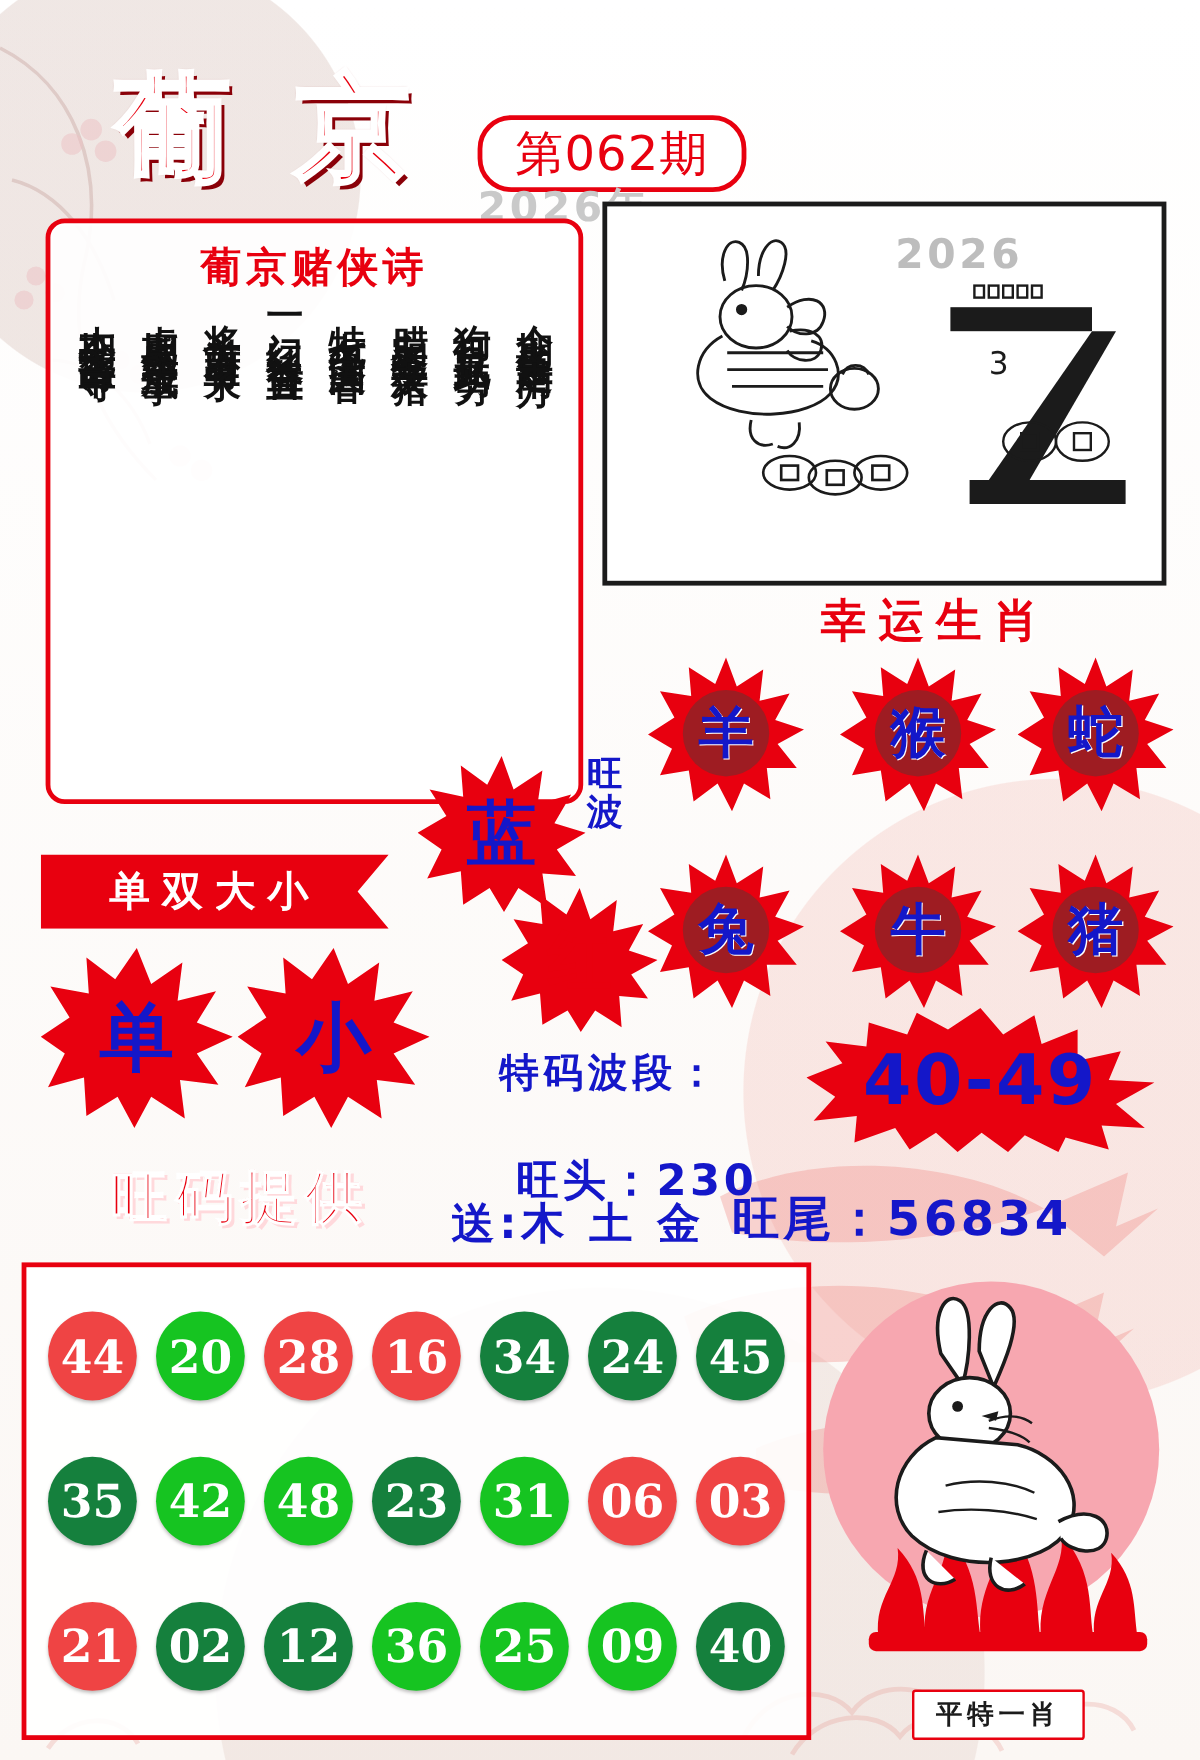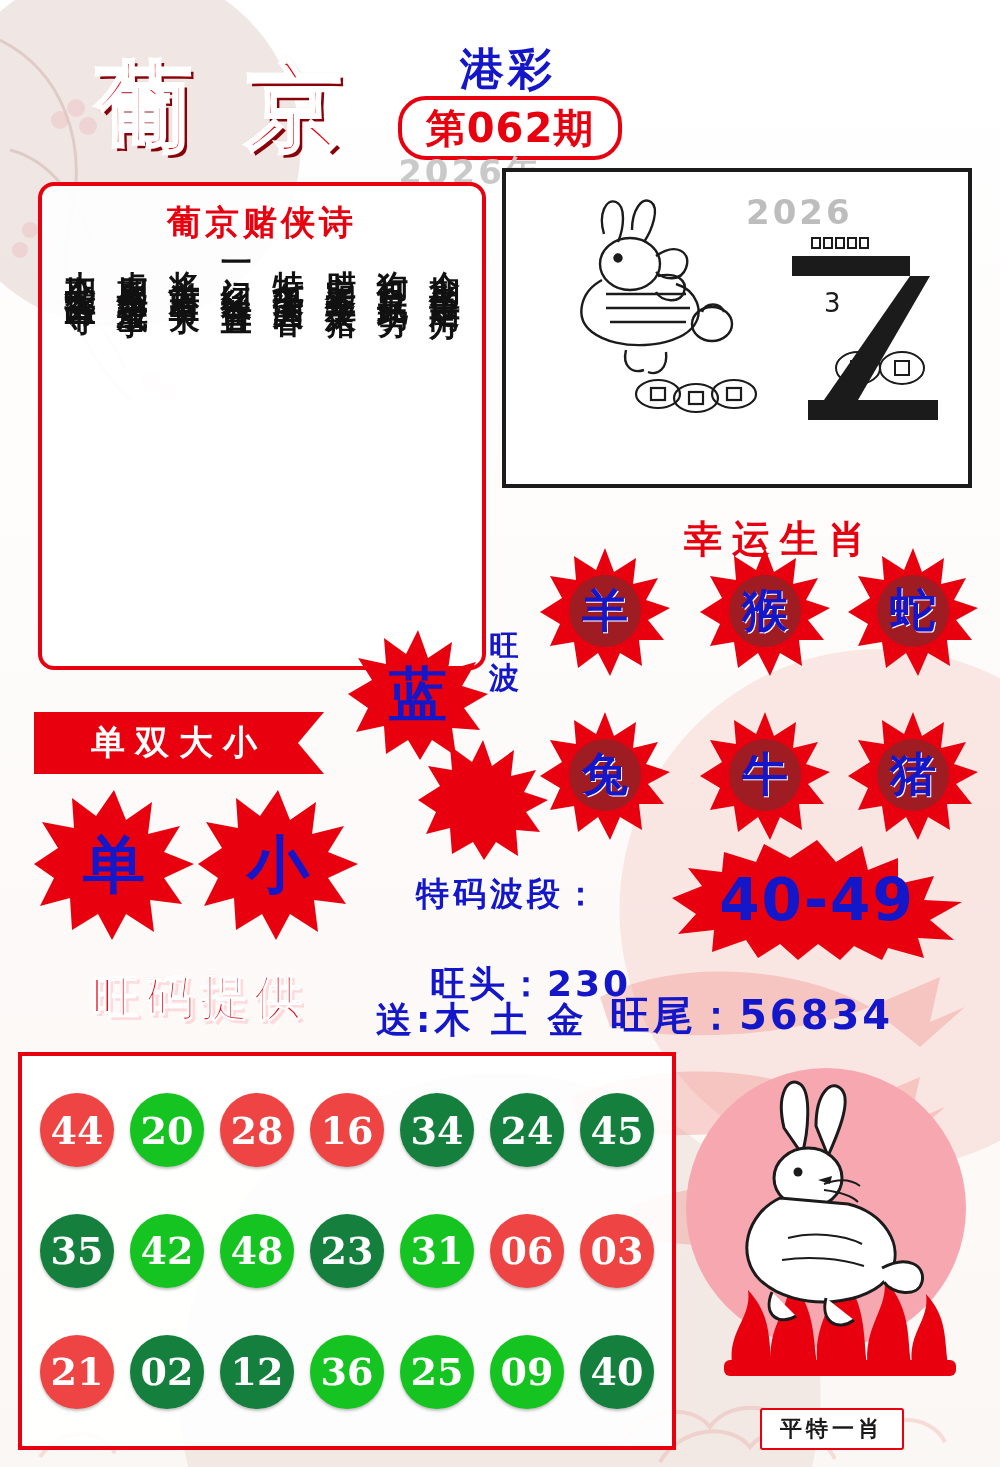--- a/index.html
+++ b/index.html
@@ -37,21 +37,21 @@
   .title-right{left:616px;}
   .gangcai{
     position:absolute;left:428px;top:22px;width:160px;text-align:center;
     font-size:44px;font-weight:bold;color:#1417c9;letter-spacing:4px;
     text-shadow:2px 2px 0 #fff;
   }
   .issue{
     position:absolute;left:398px;top:78px;width:216px;height:56px;
     border:4px solid #e8000f;border-radius:28px;background:#fff;
     display:flex;align-items:center;justify-content:center;
-    font-size:40px;font-weight:bold;color:#e8000f;letter-spacing:1px;
+    font-size:40px;font-weight:normal;color:#e8000f;letter-spacing:1px;
   }
   .year-ghost{
     position:absolute;left:370px;top:132px;width:200px;text-align:center;
     font-size:34px;font-weight:bold;color:#c9c9c9;letter-spacing:3px;
   }
 
   
   .poem-box{
     position:absolute;left:38px;top:182px;width:440px;height:480px;
     border:4px solid #e8000f;border-radius:16px;background:rgba(255,255,255,.92);
@@ -79,21 +79,20 @@
   }
   .pic-year{
     position:absolute;left:240px;top:20px;font-size:34px;font-weight:bold;color:#bdbdbd;letter-spacing:3px;
   }
 
   
   .lucky-title{
     position:absolute;left:600px;top:492px;width:360px;text-align:center;
     font-size:38px;font-weight:bold;color:#e8000f;letter-spacing:10px;
     text-shadow:2px 2px 0 #fff;
-    margin-top:22px;
   }
   .burst{position:absolute;width:130px;height:130px;}
   .burst .lbl{
     position:absolute;inset:0;display:flex;align-items:center;justify-content:center;
     font-size:46px;font-weight:bold;color:#1417c9;
     text-shadow:1px 1px 0 #fff;
   }
 
   
   .wang-bo{
@@ -215,21 +214,20 @@
   <g fill="none" stroke="#e48b86" stroke-width="4" opacity=".5">
     <path d="M620,120 C640,80 690,75 710,100 C730,70 790,75 800,115"></path>
     <path d="M660,135 C680,100 730,95 750,120 C770,95 820,100 835,132"></path>
     <path d="M860,120 C880,85 930,85 945,115"></path>
     <path d="M40,130 C60,100 100,100 115,126"></path>
   </g>
 </svg>
 
 <div class="header">
   <div class="title-left">葡 京</div>
-  <div class="gangcai">港彩</div>
   <div class="issue">第062期</div>
   <div class="year-ghost">2026年</div>
 </div>
 
 <div class="poem-box">
   <div class="poem-title">葡京赌侠诗</div>
   <div class="poem-cols">
     <div class="poem-col">今期生肖定南方</div>
     <div class="poem-col">狗打月鼠无功劳</div>
     <div class="poem-col">腊定老季宰大猪</div>

